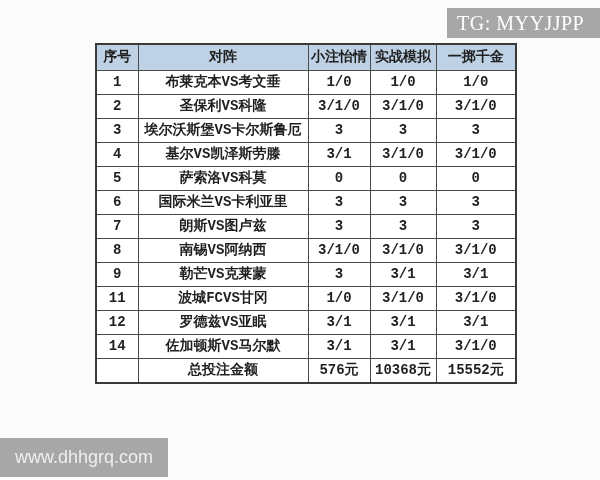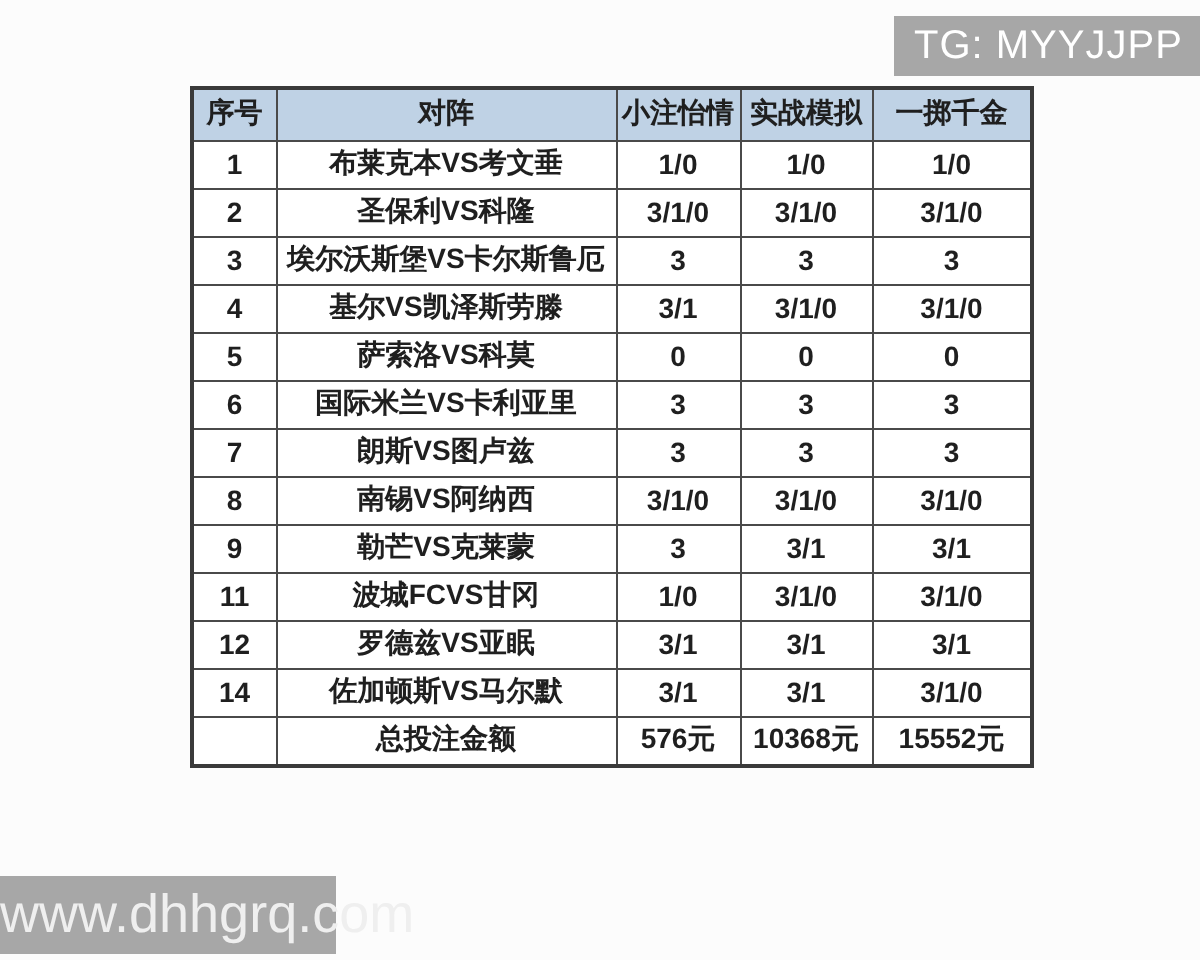--- a/index.html
+++ b/index.html
@@ -19,34 +19,34 @@
     top: 8px;
     right: 0;
     width: 153px;
     height: 30px;
     line-height: 30px;
     background: #a7a7a7;
     color: #ffffff;
     font-size: 20px;
     padding-left: 10px;
     letter-spacing: 0.5px;
-    font-family: Liberation Sans, sans-serif;
+    font-family: Liberation Serif, serif;
   }
 
   
   table.bet-table {
     position: absolute;
     left: 95px;
     top: 43px;
     width: 420px;
     border-collapse: collapse;
     table-layout: fixed;
     background: #ffffff;
     border: 2px solid #3a3a3a;
-    font-family: Liberation Sans, sans-serif;
+    font-family: Liberation Mono, monospace;
     font-weight: bold;
     color: #1f1f1f;
   }
   .bet-table th, .bet-table td {
     border: 1px solid #4a4a4a;
     text-align: center;
     vertical-align: middle;
     height: 24px;
     font-size: 14px;
     overflow: hidden;
@@ -62,21 +62,21 @@
   
   .watermark {
     position: absolute;
     left: 0;
     top: 438px;
     width: 168px;
     height: 39px;
     line-height: 39px;
     background: #a7a7a7;
     color: #efefef;
-    font-size: 27px;
+    font-size: 18px;
     text-align: center;
     font-family: "Liberation Sans", sans-serif;
   }
 </style>
 </head>
 <body>
 
 <div class="tg-banner">TG: MYYJJPP</div>
 
 <table class="bet-table">

